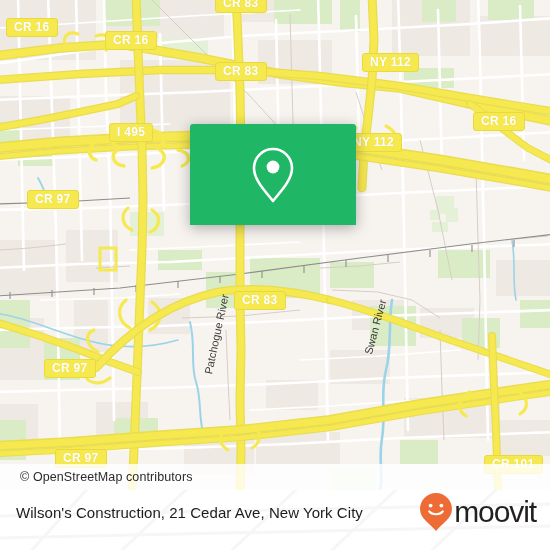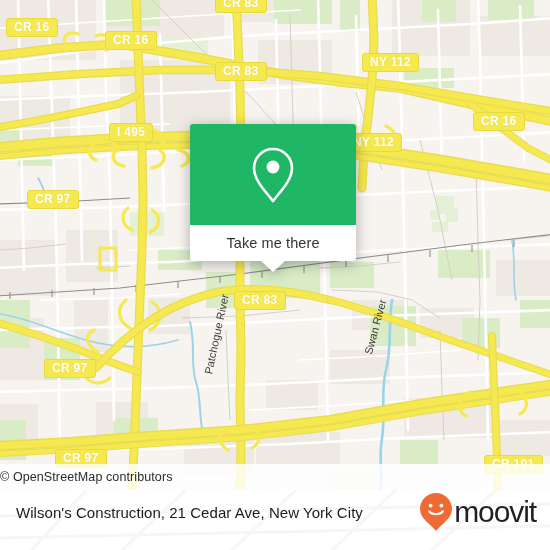--- a/index.html
+++ b/index.html
@@ -33,21 +33,21 @@
   #attribution {
     position: absolute;
     left: 0;
     top: 464px;
     width: 550px;
     height: 26px;
     background: rgba(255,255,255,0.82);
     display: flex;
     align-items: center;
     box-sizing: border-box;
-    padding-left: 0;
+    padding-left: 20px;
     z-index: 40;
   }
   #attribution span {
     font-size: 12.5px;
     color: #2b2b2b;
     letter-spacing: 0.1px;
   }
 
   
   #popup {
@@ -437,24 +437,20 @@
     </div>
   </div>
 
   <div id="popup">
     <div id="popup-green">
       <svg width="46" height="58" viewBox="0 0 46 58">
         <path d="M23 3 C 12.5 3, 4 11.5, 4 22 C 4 34, 15 45, 23 55 C 31 45, 42 34, 42 22 C 42 11.5, 33.5 3, 23 3 Z" fill="none" stroke="#ffffff" stroke-width="2.6" stroke-linejoin="round"></path>
         <circle cx="23" cy="21" r="6.4" fill="#ffffff"></circle>
       </svg>
     </div>
-    <div id="popup-footer">
-      <span id="popup-footer-label">Take me there</span>
-      <div id="popup-tail"></div>
-    </div>
   </div>
 
   <div id="footer">
     <svg id="footer-watermark" viewBox="0 0 550 60">
       <g stroke="#e9e9e9" fill="none" stroke-width="3">
         <path d="M 30 62 L 90 -4"></path>
         <path d="M 120 62 L 190 -4"></path>
         <path d="M 230 62 L 300 -4"></path>
         <path d="M 330 62 L 400 -4"></path>
         <path d="M 430 62 L 500 -4"></path>

